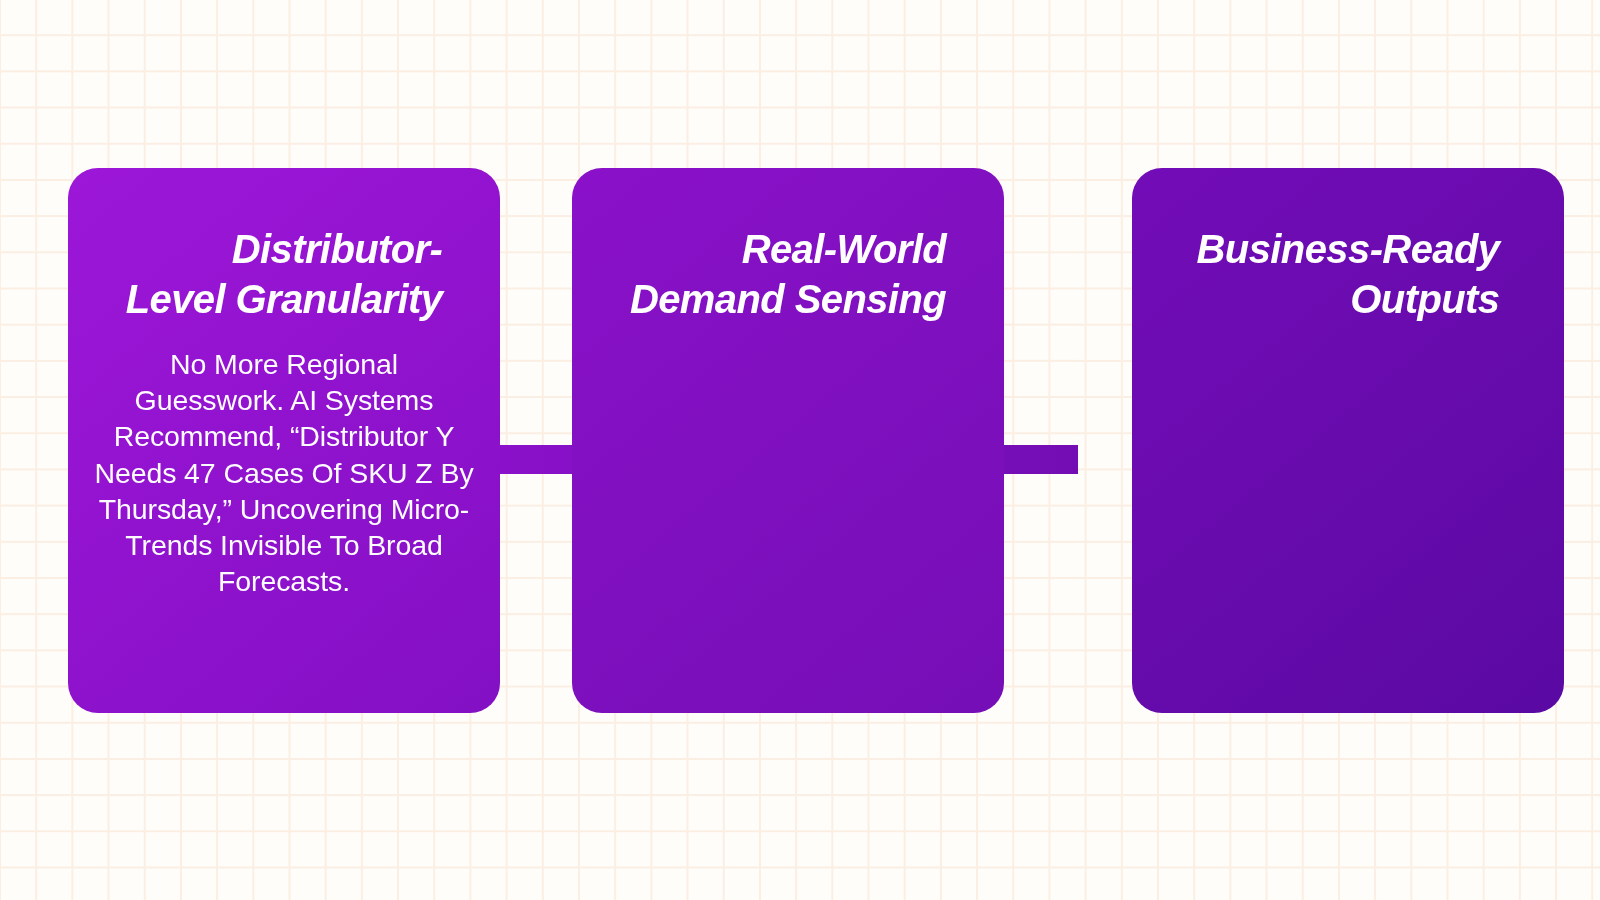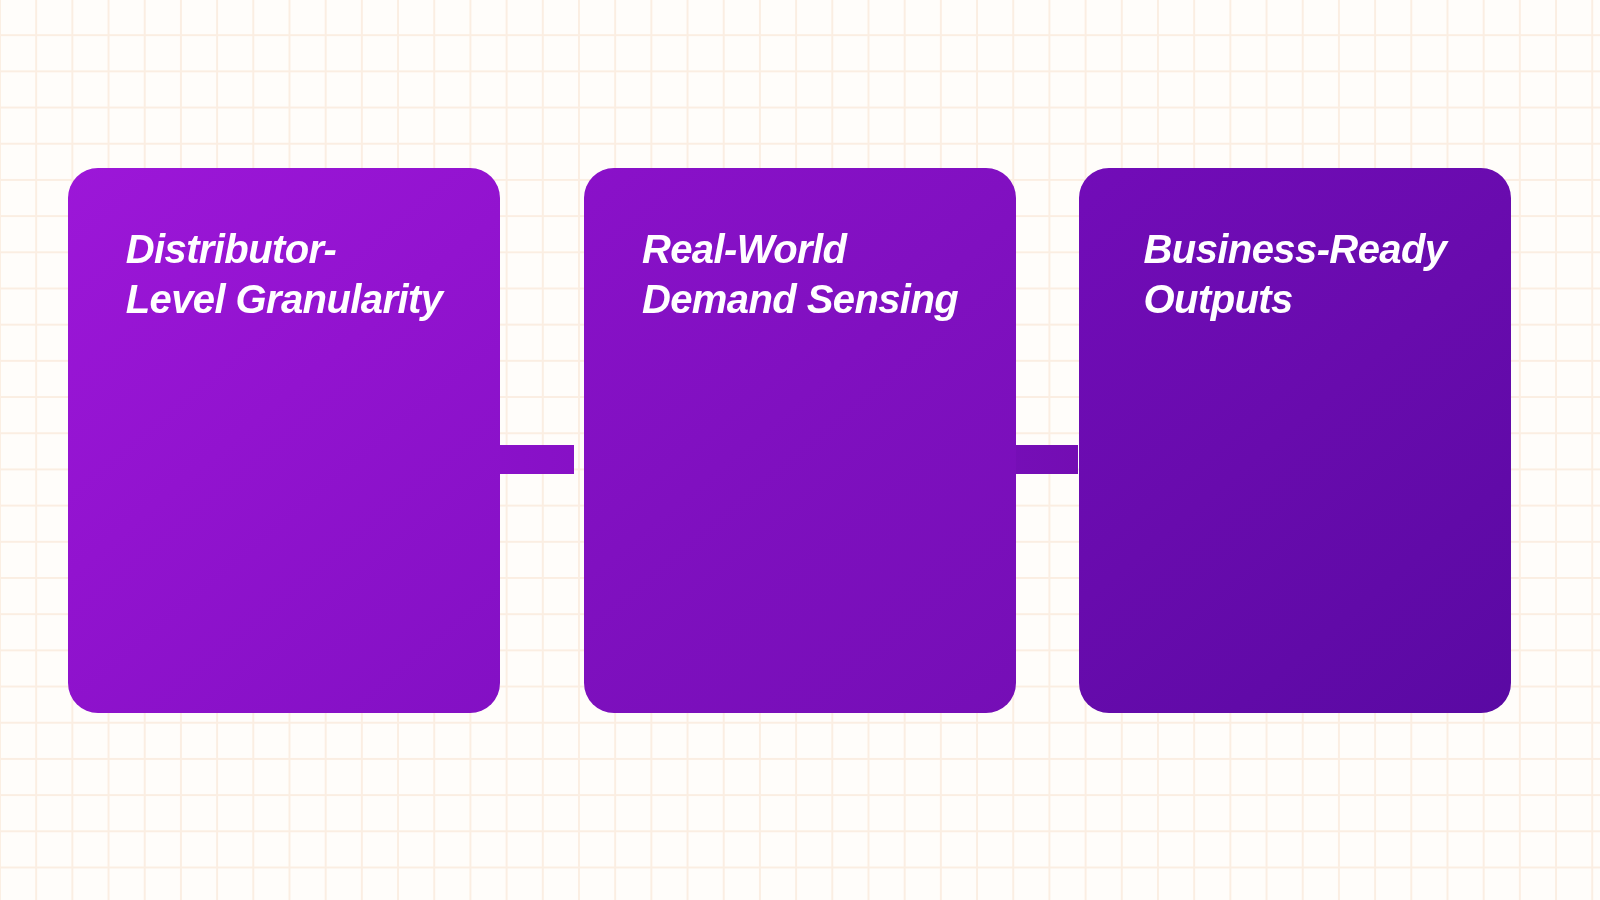--- a/index.html
+++ b/index.html
@@ -50,30 +50,30 @@
     border-radius: 30px;
     box-sizing: border-box;
     padding: 56px 26px 30px 26px;
     display: flex;
     flex-direction: column;
     align-items: center;
     color: #ffffff;
     overflow: hidden;
   }
   #card-1 { left: 68px;   background: linear-gradient(140deg, #9c17d8 0%, #9213cf 45%, #8310c4 100%); }
-  #card-2 { left: 584px;  background: linear-gradient(140deg, #8a11c9 0%, #8010c0 45%, #750eb6 100%); }
-  #card-3 { left: 1079px; background: linear-gradient(140deg, #720cb8 0%, #680bad 48%, #5a09a3 100%); }
+  #card-2 { left: 572px;  background: linear-gradient(140deg, #8a11c9 0%, #8010c0 45%, #750eb6 100%); }
+  #card-3 { left: 1132px; background: linear-gradient(140deg, #720cb8 0%, #680bad 48%, #5a09a3 100%); }
 
   .card-title {
     font-style: italic;
     font-weight: 700;
     font-size: 40px;
     line-height: 1.25;
     letter-spacing: -0.6px;
-    text-align: left;
+    text-align: right;
     margin: 0 0 22px 0;
     color: #ffffff;
     white-space: pre-line;
   }
 
   .card-body {
     font-weight: 400;
     font-size: 28.5px;
     line-height: 1.27;
     text-align: center;
@@ -143,20 +143,21 @@
     <div class="notch notch-top" id="notch-2-top">
       <div class="notch-grid"></div>
     </div>
     <div class="notch notch-bottom" id="notch-2-bottom">
       <div class="notch-grid"></div>
     </div>
 
     <div class="card" id="card-1">
       <h2 class="card-title">Distributor-
 Level Granularity</h2>
+      <p class="card-body">No More Regional Guesswork. AI Systems Recommend, “Distributor Y Needs 47 Cases Of SKU Z By Thursday,” Uncovering Micro-Trends Invisible To Broad Forecasts.</p>
     </div>
 
     <div class="card" id="card-2">
       <h2 class="card-title">Real-World
 Demand Sensing</h2>
     </div>
 
     <div class="card" id="card-3">
       <h2 class="card-title">Business-Ready
 Outputs</h2>

